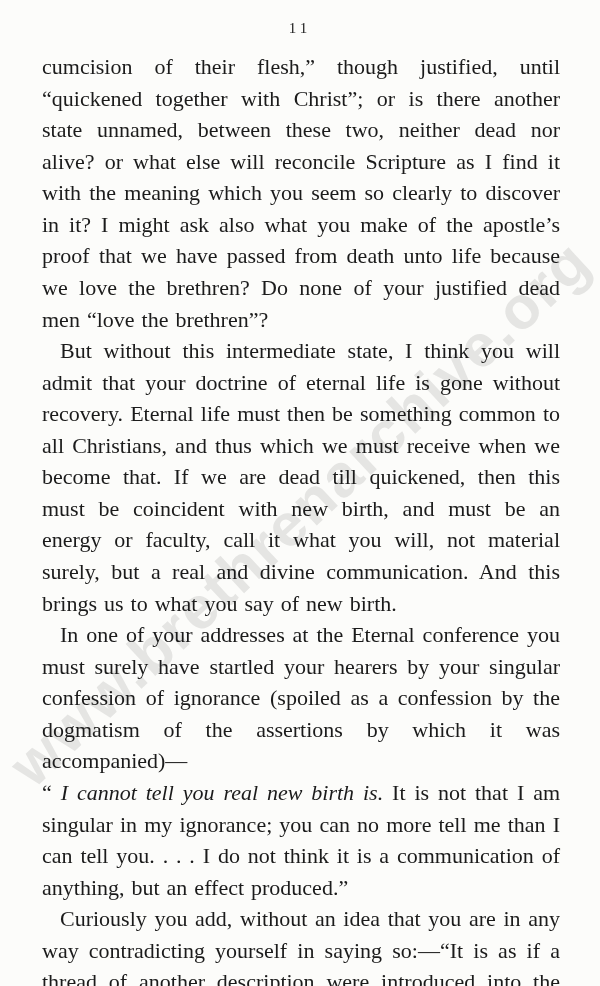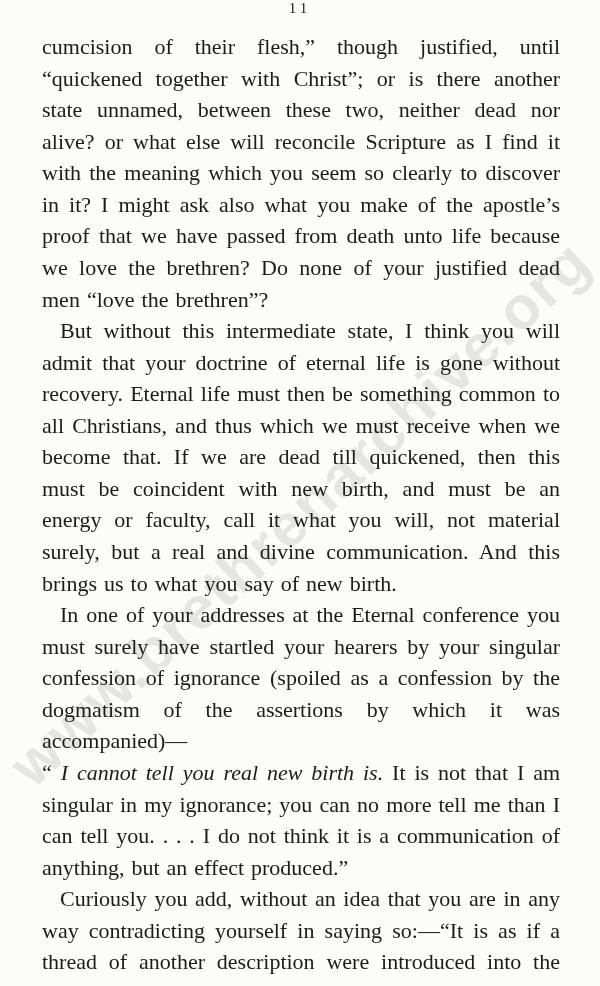--- a/index.html
+++ b/index.html
@@ -12,20 +12,21 @@
     position: relative;
     width: 600px;
     height: 986px;
     margin: 0 auto;
     background: #fcfcfa;
     color: #1b1b1b;
     overflow: hidden;
     box-shadow: 0 0 4px rgba(0,0,0,0.25);
   }
   .page-number {
+    padding-top: 20px;
     text-align: center;
     font-size: 15px;
     letter-spacing: 4px;
     color: #222;
   }
   .page-text {
     position: relative;
     margin: 14px 40px 0 42px;
     font-size: 22px;
     line-height: 1.435;

